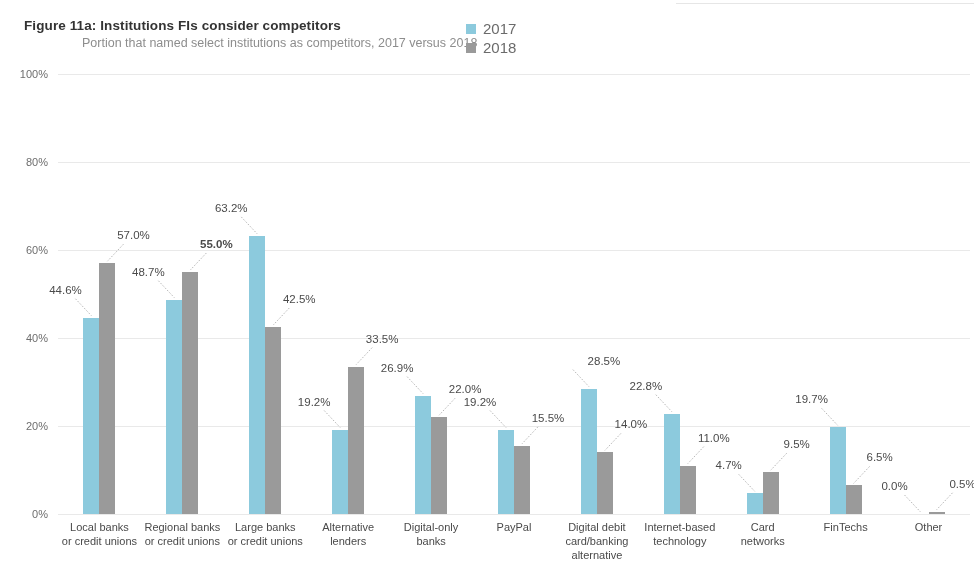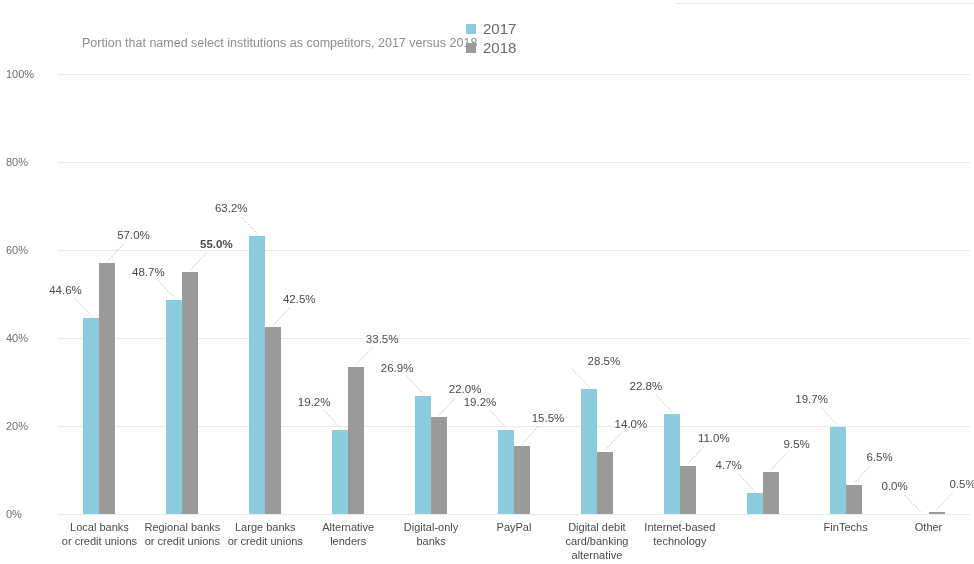--- a/index.html
+++ b/index.html
@@ -97,20 +97,21 @@
     position: absolute;
     left: 0;
     width: 912px;
     height: 1px;
     background: #e9e9e9;
   }
   .ytick-wrap {
     position: absolute;
     left: 8px;
     width: 42px;
+    text-align: right;
     font-size: 11px;
     color: #6e6e6e;
     transform: translateY(-50%);
   }
 
   
   .group {
     position: absolute;
     bottom: 0;
     height: 440px;
@@ -162,20 +163,21 @@
     stroke-width: 1;
     stroke-dasharray: 1.6 1.6;
   }
 </style>
 </head>
 <body>
 
 <div class="top-rule"></div>
 
 <div class="header">
+  <div class="title">Figure 11a: Institutions FIs consider competitors</div>
   <div class="subtitle">Portion that named select institutions as competitors, 2017 versus 2018</div>
 
   <div class="legend" id="legend">
       <div class="legend-item">
         <span class="legend-swatch" style="background: rgb(140, 202, 221);"></span>
         <span class="legend-label">2017</span>
       </div>
       <div class="legend-item">
         <span class="legend-swatch" style="background: rgb(154, 154, 154);"></span>
         <span class="legend-label">2018</span>
@@ -274,20 +276,24 @@
         </div>
         <div class="cat-label">
           <div>Internet-based</div>
           <div>technology</div>
         </div>
       </div>
       <div class="group" style="left: 663.273px; width: 82.9091px;">
         <div class="bars">
           <div class="bar s2017" style="height: 20.68px; background: rgb(140, 202, 221);"></div>
           <div class="bar s2018" style="height: 41.8px; background: rgb(154, 154, 154);"></div>
+        </div>
+        <div class="cat-label">
+          <div>Card</div>
+          <div>networks</div>
         </div>
       </div>
       <div class="group" style="left: 829.091px; width: 82.9091px;">
         <div class="bars">
           <div class="bar s2017" style="height: 0px; background: rgb(140, 202, 221);"></div>
           <div class="bar s2018" style="height: 2.2px; background: rgb(154, 154, 154);"></div>
         </div>
         <div class="cat-label">
           <div>Other</div>
         </div>

